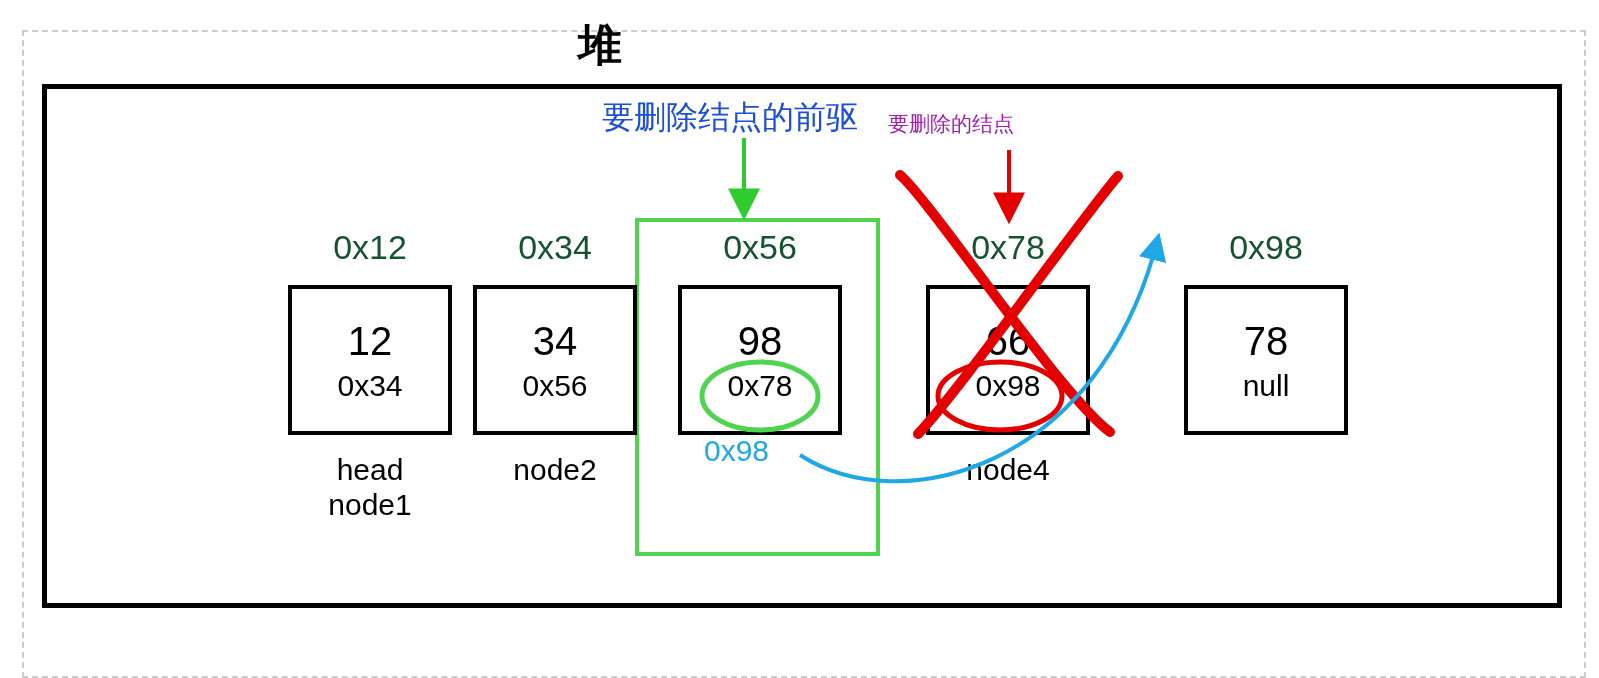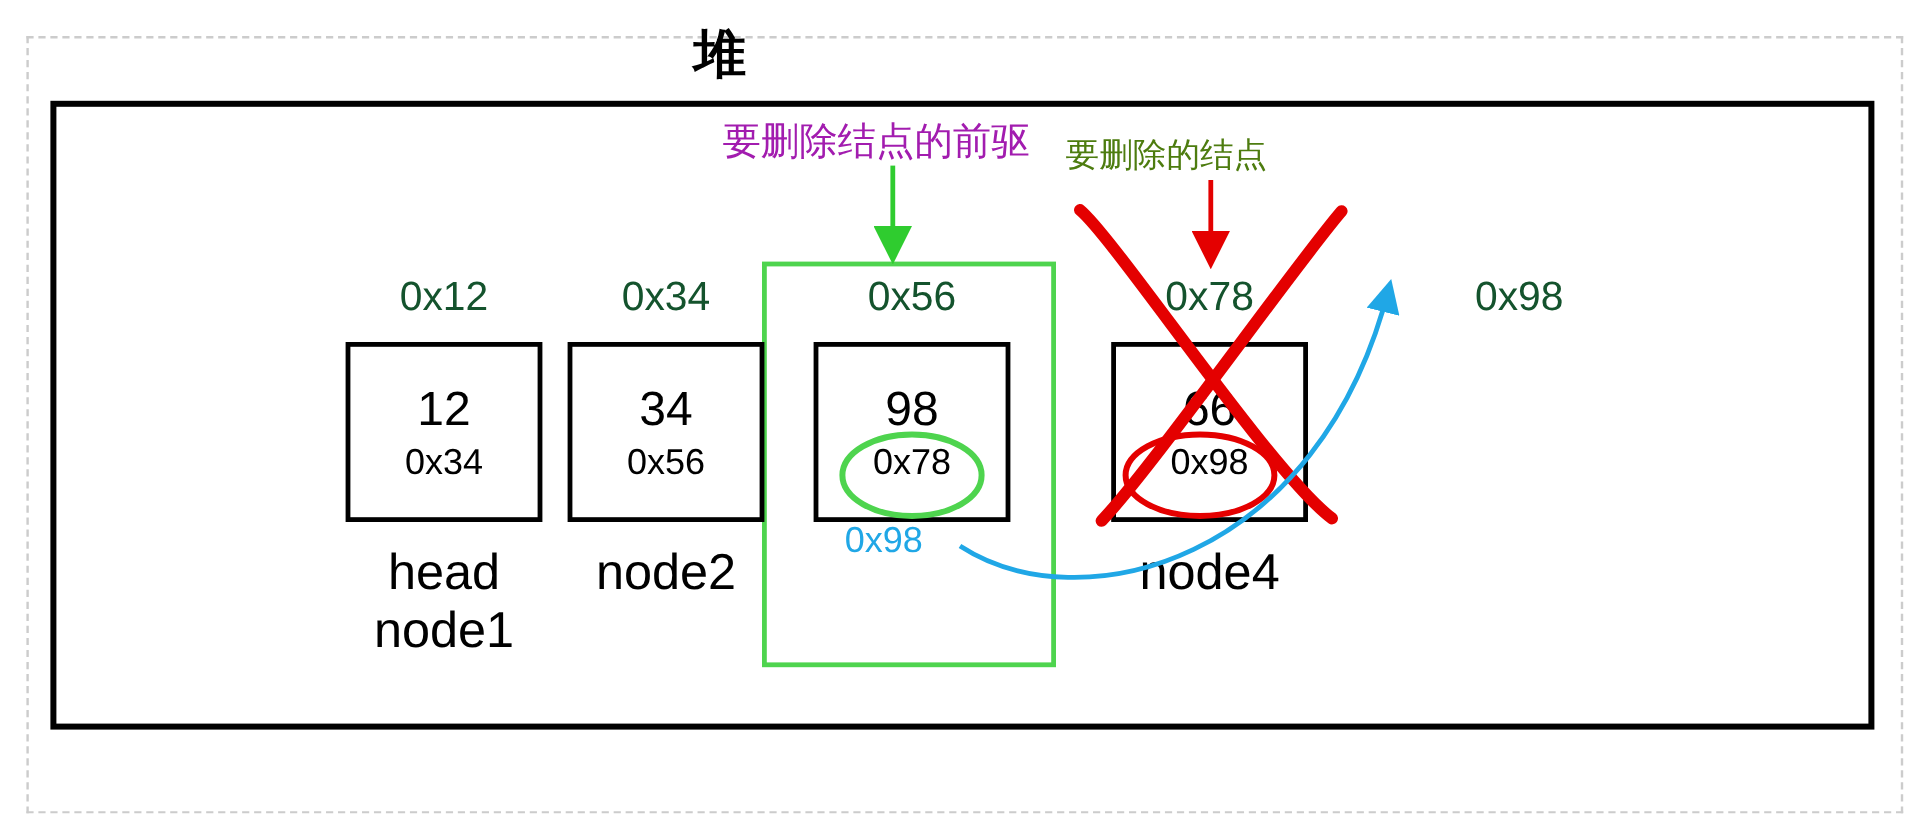--- a/index.html
+++ b/index.html
@@ -72,35 +72,35 @@
   .val {
     font-size: 40px;
     line-height: 1.1;
   }
   .next {
     font-size: 30px;
     line-height: 1.1;
     margin-top: 6px;
   }
   .labels {
-    font-size: 42px;
+    font-size: 30px;
     margin-top: 0;
     line-height: 1.15;
   }
 
   
   .anno-green {
     position: absolute;
+    color: #1d4ed8;
+    font-size: 32px;
+  }
+  .anno-red {
+    position: absolute;
     color: #a21caf;
-    font-size: 32px;
-  }
-  .anno-red {
-    position: absolute;
-    color: #4d7c0f;
-    font-size: 28px;
+    font-size: 21px;
   }
   .anno-cyan {
     position: absolute;
     color: #20a7e6;
     font-size: 30px;
   }
 
   
   .green-rect {
     position: absolute;
@@ -175,20 +175,24 @@
       <div class="val">66</div>
       <div class="next">0x98</div>
     </div>
     <div class="labels">
       <div>node4</div>
     </div>
   </div>
 
   <div class="node" style="left:1166px; top:228px;">
     <div class="addr">0x98</div>
+    <div class="cell">
+      <div class="val">78</div>
+      <div class="next">null</div>
+    </div>
   </div>
 
   <svg class="overlay">
     <defs>
       <marker id="arrow-green" viewBox="0 0 10 10" refX="8" refY="5" markerWidth="8" markerHeight="8" orient="auto-start-reverse">
         <path d="M 0 0 L 10 5 L 0 10 z" fill="#2fcc2f"></path>
       </marker>
       <marker id="arrow-red" viewBox="0 0 10 10" refX="8" refY="5" markerWidth="8" markerHeight="8" orient="auto-start-reverse">
         <path d="M 0 0 L 10 5 L 0 10 z" fill="#e40000"></path>
       </marker>

